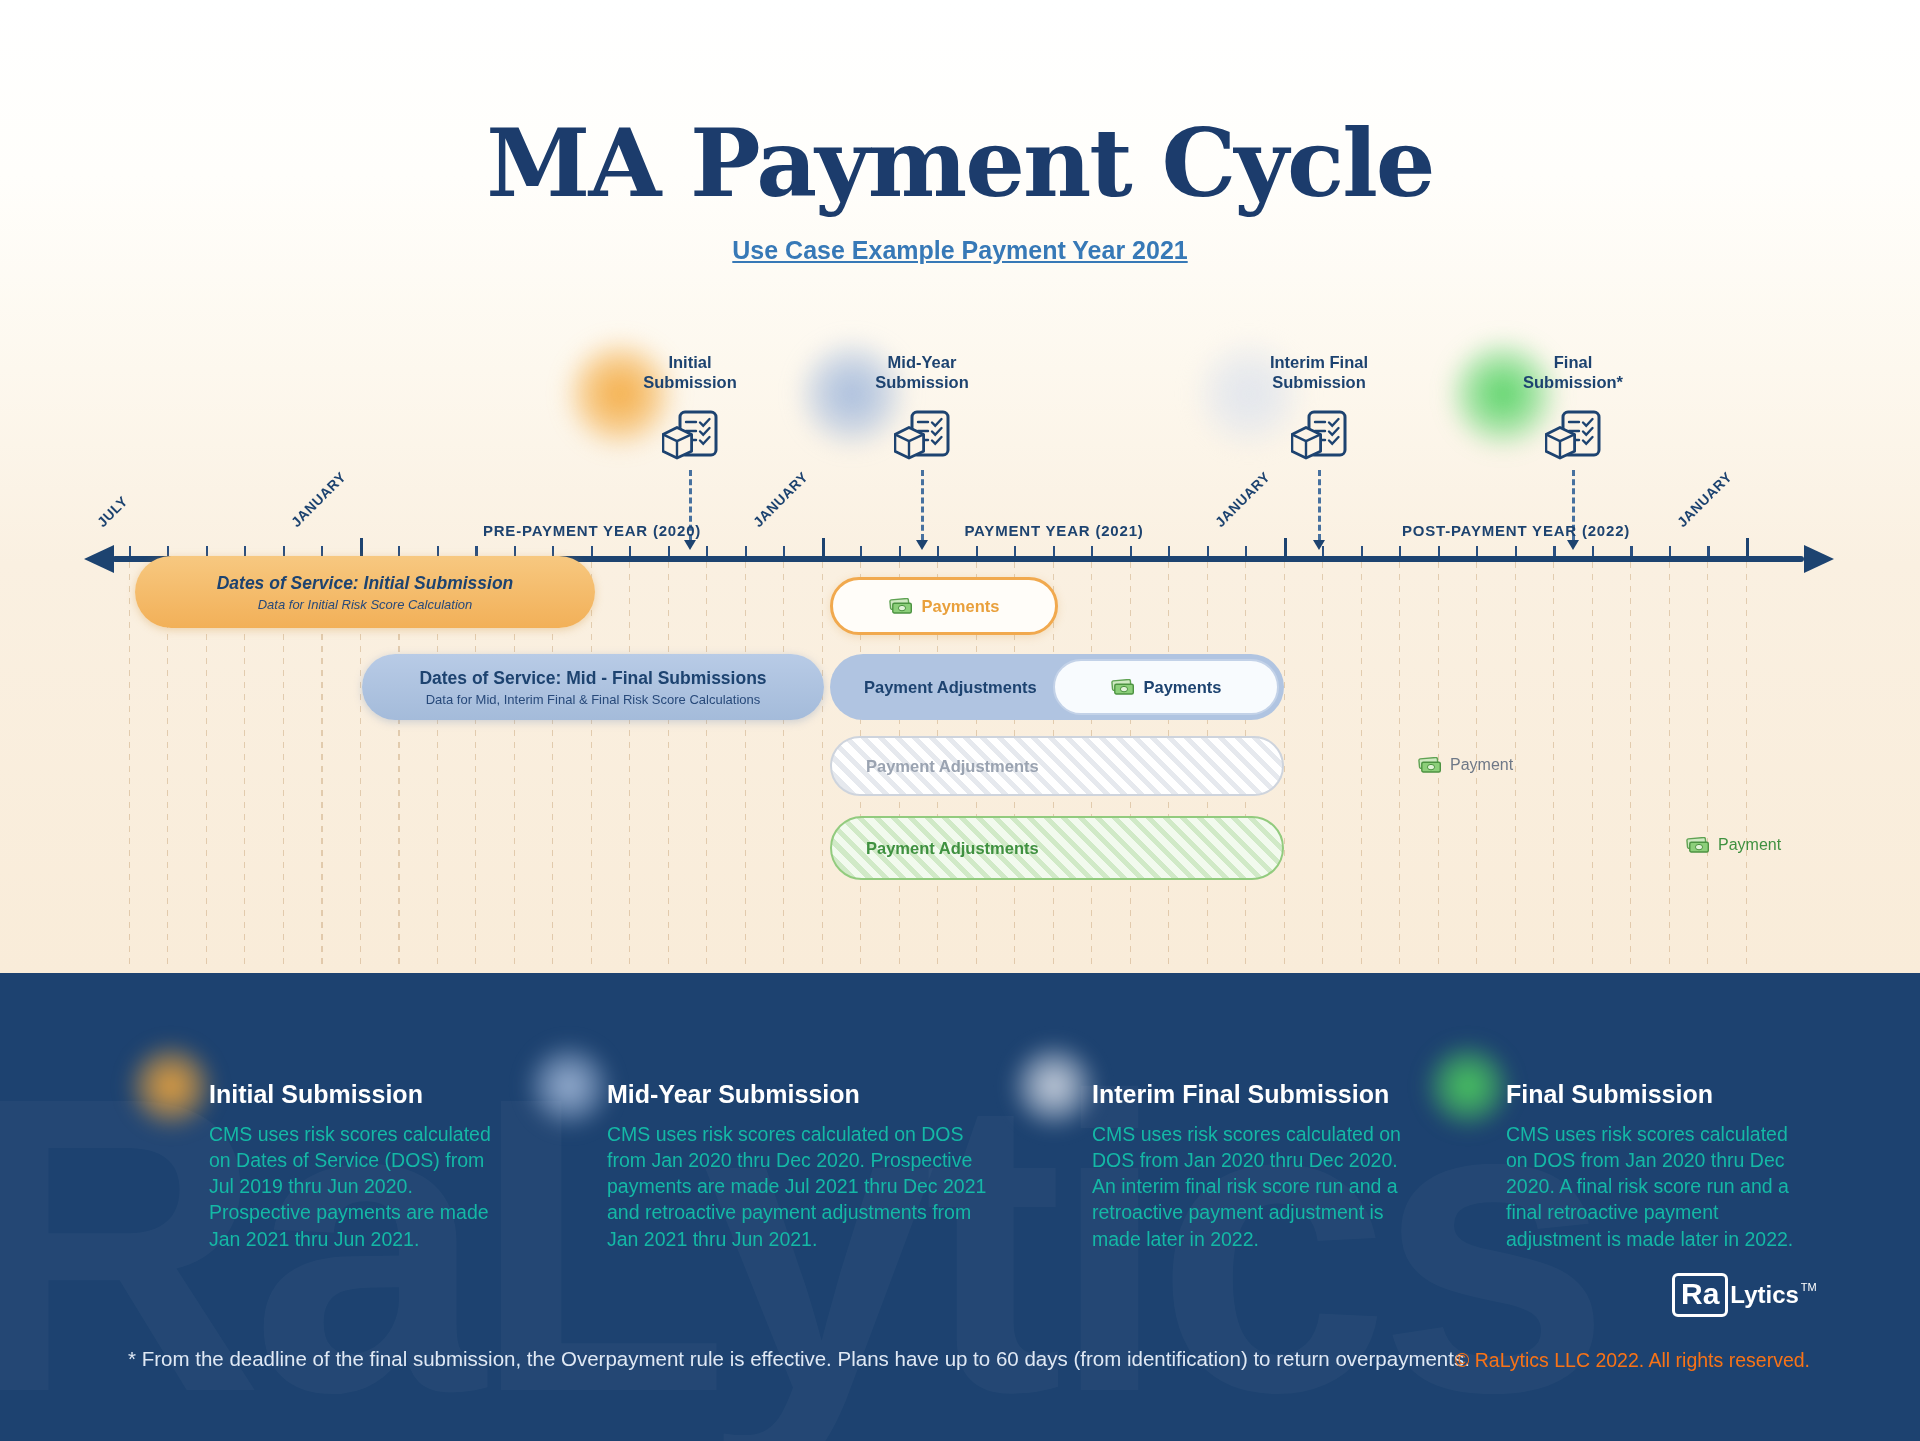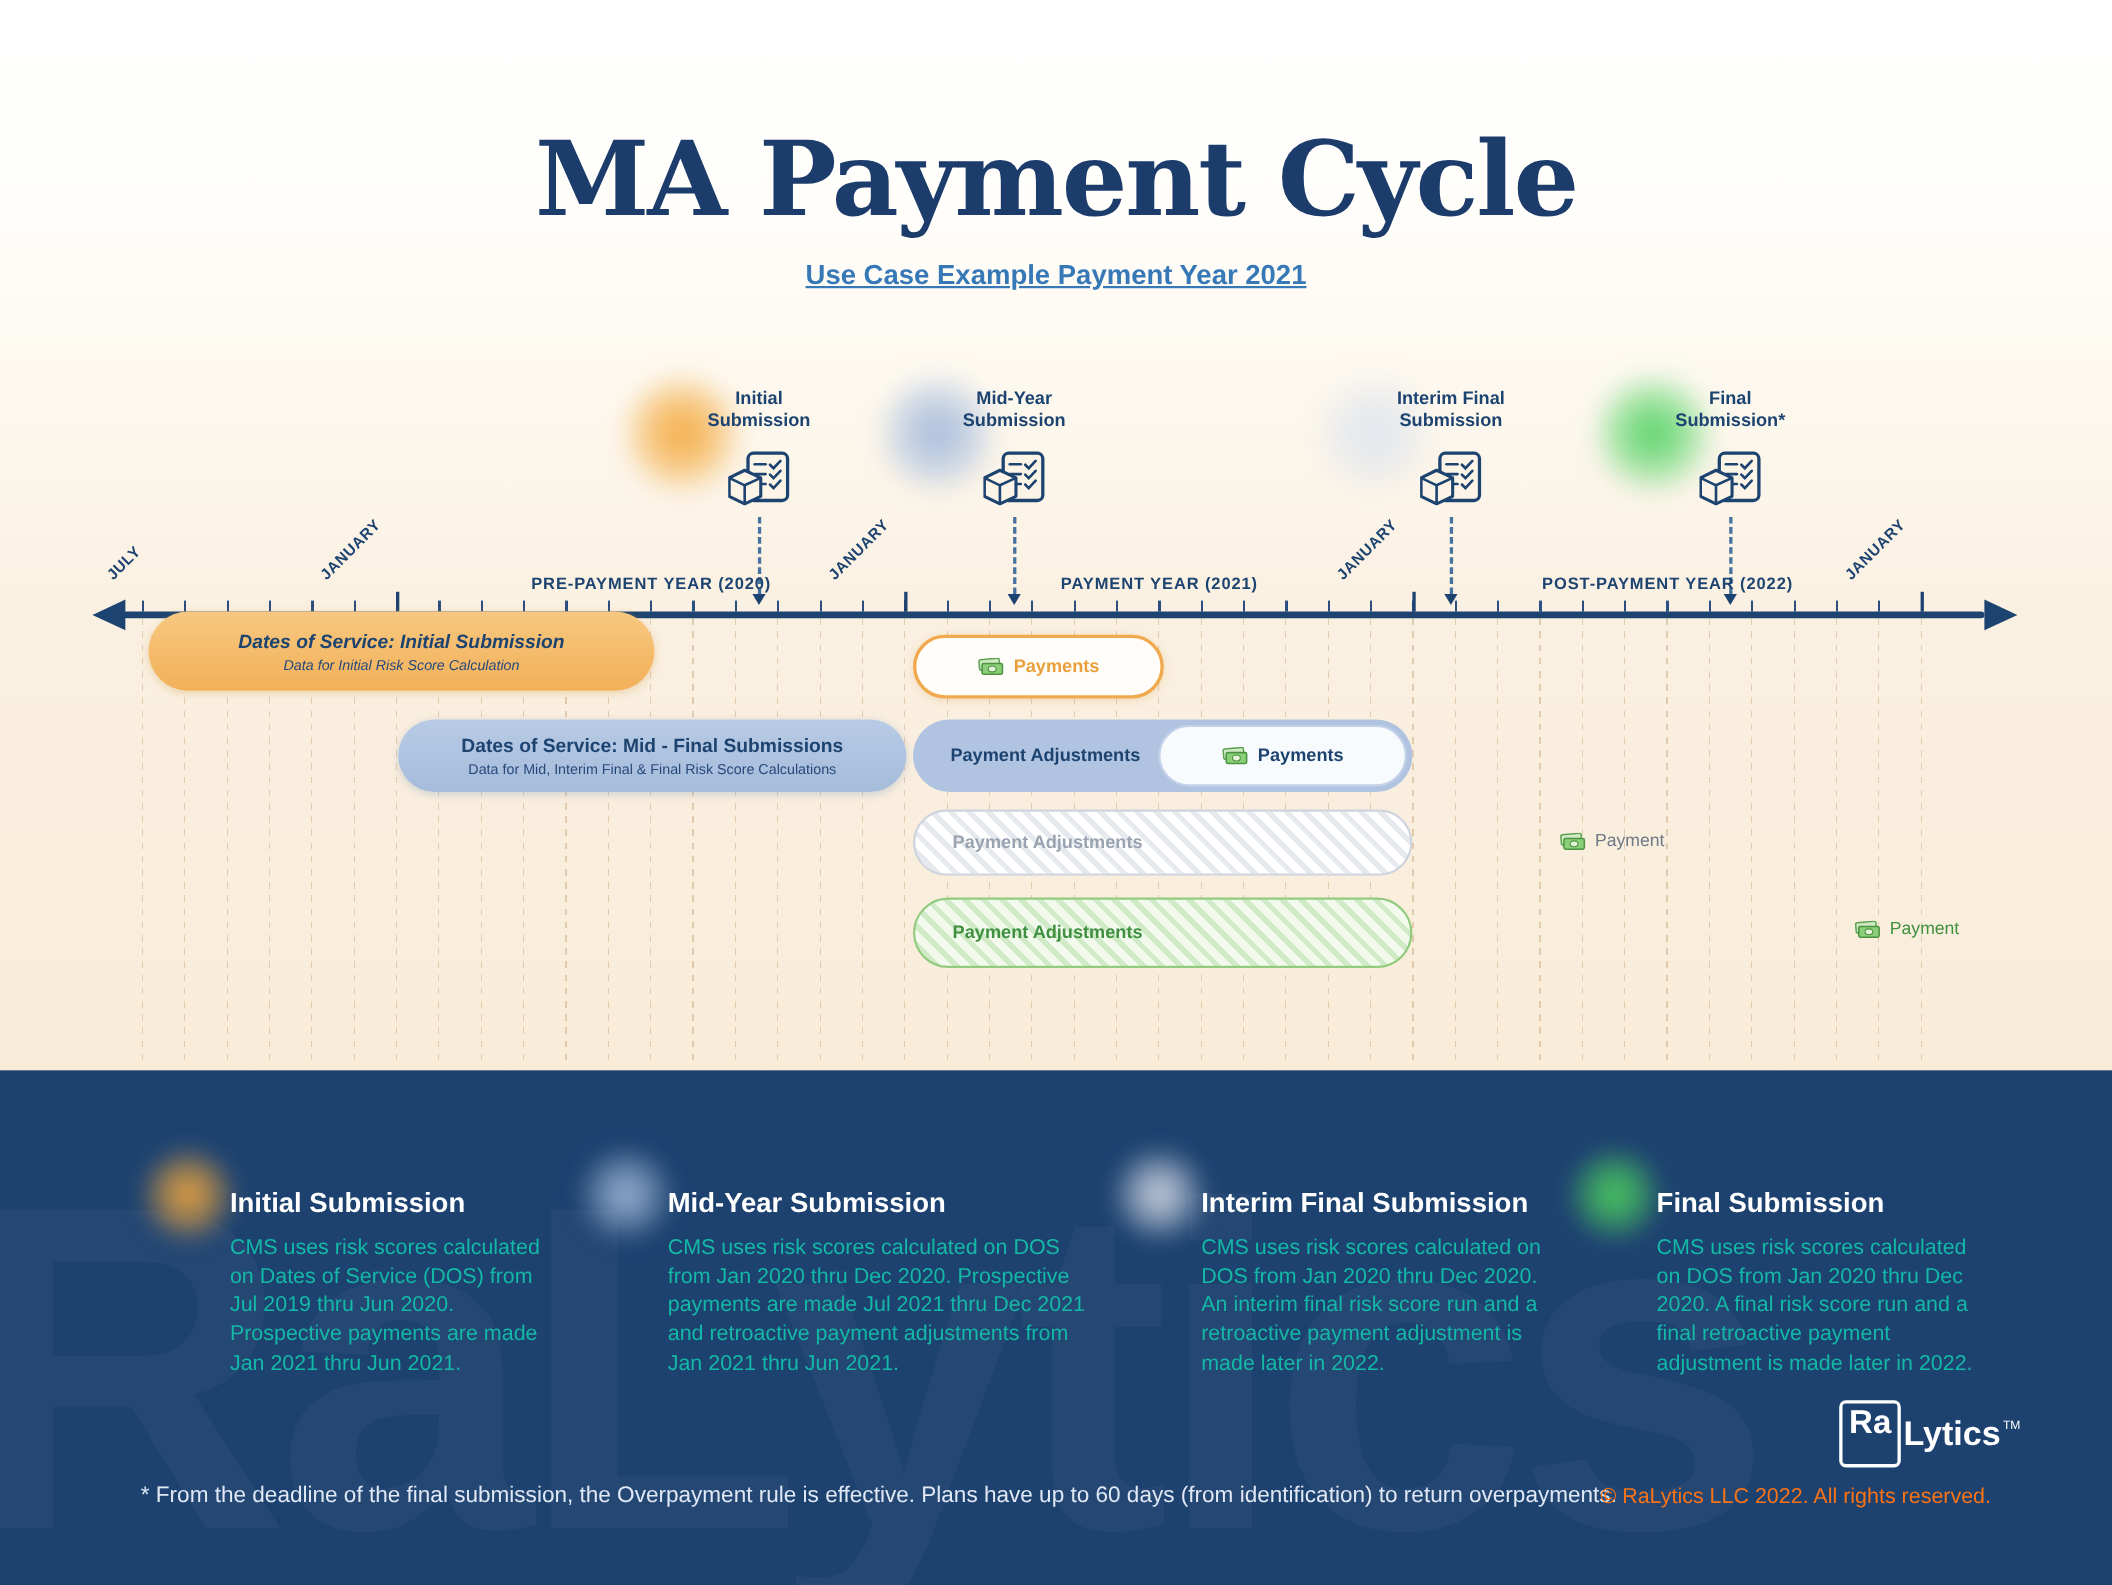--- a/index.html
+++ b/index.html
@@ -83,22 +83,22 @@
   .fsection h3{margin:0;font-size:25px;font-weight:700;color:#ffffff;}
   .fsection p{margin:12px 0 0 0;font-size:19.5px;line-height:1.34;color:#14b8a6;}
   .fdot{position:absolute;top:67px;width:92px;height:92px;border-radius:50%;filter:blur(9px);}
   .fdot.orange{left:125px;background:radial-gradient(circle,rgba(243,168,60,.95) 0%,rgba(243,168,60,.5) 40%,rgba(243,168,60,0) 70%);}
   .fdot.blue{left:523px;background:radial-gradient(circle,rgba(170,192,224,.9) 0%,rgba(170,192,224,.45) 40%,rgba(170,192,224,0) 70%);}
   .fdot.gray{left:1008px;background:radial-gradient(circle,rgba(223,228,237,.9) 0%,rgba(223,228,237,.45) 40%,rgba(223,228,237,0) 70%);}
   .fdot.green{left:1422px;background:radial-gradient(circle,rgba(78,209,95,.95) 0%,rgba(78,209,95,.5) 40%,rgba(78,209,95,0) 70%);}
   .fnote{position:absolute;left:128px;top:374px;font-size:20.5px;color:#dfe8f4;}
   .copyright{position:absolute;left:1300px;top:376px;width:510px;text-align:right;font-size:19.5px;color:#f97316;}
   .logo{position:absolute;left:1672px;top:300px;display:flex;align-items:center;color:#ffffff;}
-  .logo-box{border:3px solid #ffffff;border-radius:6px;padding:1px 6px 20px 6px;font-size:30px;font-weight:700;line-height:34px;}
-  .logo-rest{font-size:31px;font-weight:700;line-height:34px;margin-left:2px;}
+  .logo-box{border:3px solid #ffffff;border-radius:6px;padding:1px 6px 3px 6px;font-size:30px;font-weight:700;line-height:34px;}
+  .logo-rest{font-size:24px;font-weight:700;line-height:34px;margin-left:2px;}
   .logo-tm{font-size:11px;margin-left:2px;margin-top:-16px;}
 </style>
 </head>
 <body>
 
 <svg width="0" height="0" style="position:absolute" aria-hidden="true">
   <defs>
     <g id="money-g">
       <rect x="1.2" y="1.2" width="18.5" height="9.5" rx="1.5" fill="#cfe9c2" stroke="#5fa253" stroke-width="1.4" transform="rotate(-5 10 6)"></rect>
       <rect x="3.8" y="5.2" width="18.5" height="9.8" rx="1.5" fill="#8ccf7a" stroke="#4c9341" stroke-width="1.4"></rect>

